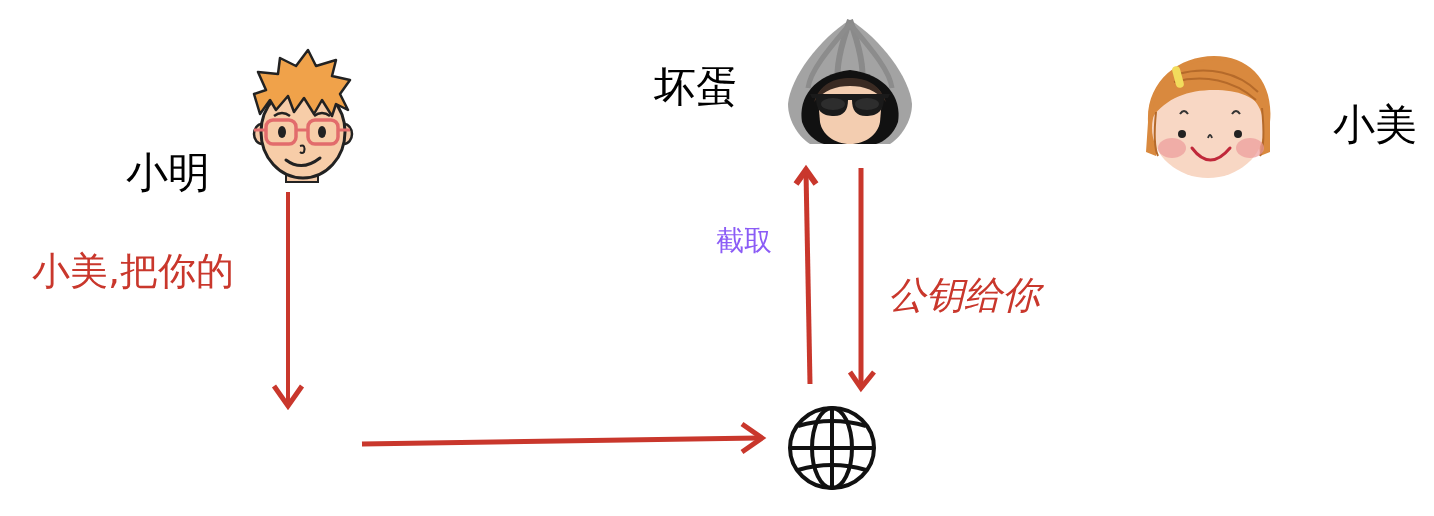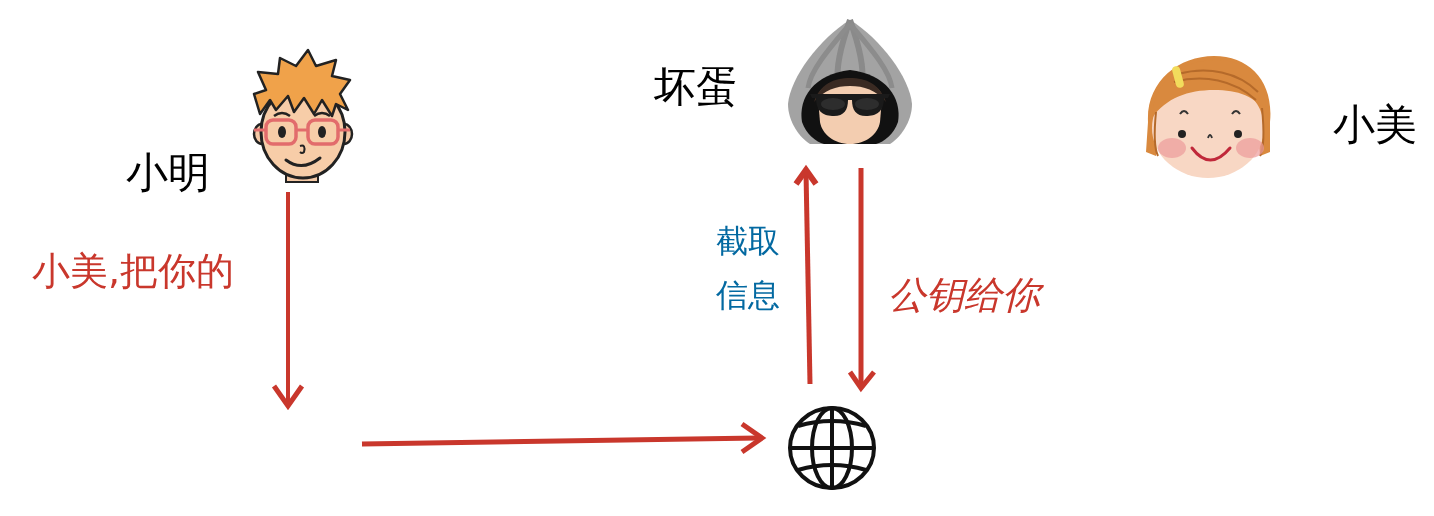--- a/index.html
+++ b/index.html
@@ -1,21 +1,21 @@
 <!DOCTYPE html>
 <html><head>
 <meta charset="utf-8">
 <style>
   html, body { margin: 0; padding: 0; background: #ffffff; }
   body { width: 1434px; height: 516px; position: relative; overflow: hidden;
          font-family: "DejaVu Sans", "Liberation Sans", sans-serif; }
   .abs { position: absolute; }
   .label-black { color: #000000; font-size: 42px; line-height: 1; white-space: nowrap; }
   .label-red { color: #c9372c; font-size: 38px; line-height: 54px; white-space: nowrap; }
-  .label-purple { color: #0369a1; font-size: 32px; line-height: 54px; white-space: nowrap; }
+  .label-purple { color: #8b5cf6; font-size: 28px; line-height: 54px; white-space: nowrap; }
   svg { position: absolute; overflow: visible; }
 </style>
 </head>
 <body>
 
 <div class="abs label-black" style="left:126px; top:112px;margin-top:40px;">小明</div>
 <div class="abs label-black" style="left:654px; top:66px;">坏蛋</div>
 <div class="abs label-black" style="left:1294px; top:104px;margin-left:39px;">小美</div>
 
 <svg style="left:246px; top:44px;" width="110" height="140" viewBox="0 0 110 140">
@@ -113,21 +113,20 @@
   <line x1="861" y1="168" x2="861" y2="386" stroke="#c9372c" stroke-width="5"></line>
   <polyline points="850,372 861,388 874,372" fill="none" stroke="#c9372c" stroke-width="5"></polyline>
 </svg>
 
 <div class="abs label-red" style="left:32px; top:244px;">
   <div>小美,把你的</div>
 </div>
 
 <div class="abs label-purple" style="left:716px; top:214px;">
   <div>截取</div>
-  <div>信息</div>
 </div>
 
 <div class="abs label-red" style="left:888px; top:268px;font-style:italic;">
   <div>公钥给你</div>
 </div>
 
 <svg style="left:786px; top:404px;" width="92" height="88" viewBox="0 0 92 88">
   <g fill="none" stroke="#111" stroke-width="4">
     <ellipse cx="46" cy="44" rx="42" ry="40"></ellipse>
     <ellipse cx="46" cy="44" rx="20" ry="40"></ellipse>

